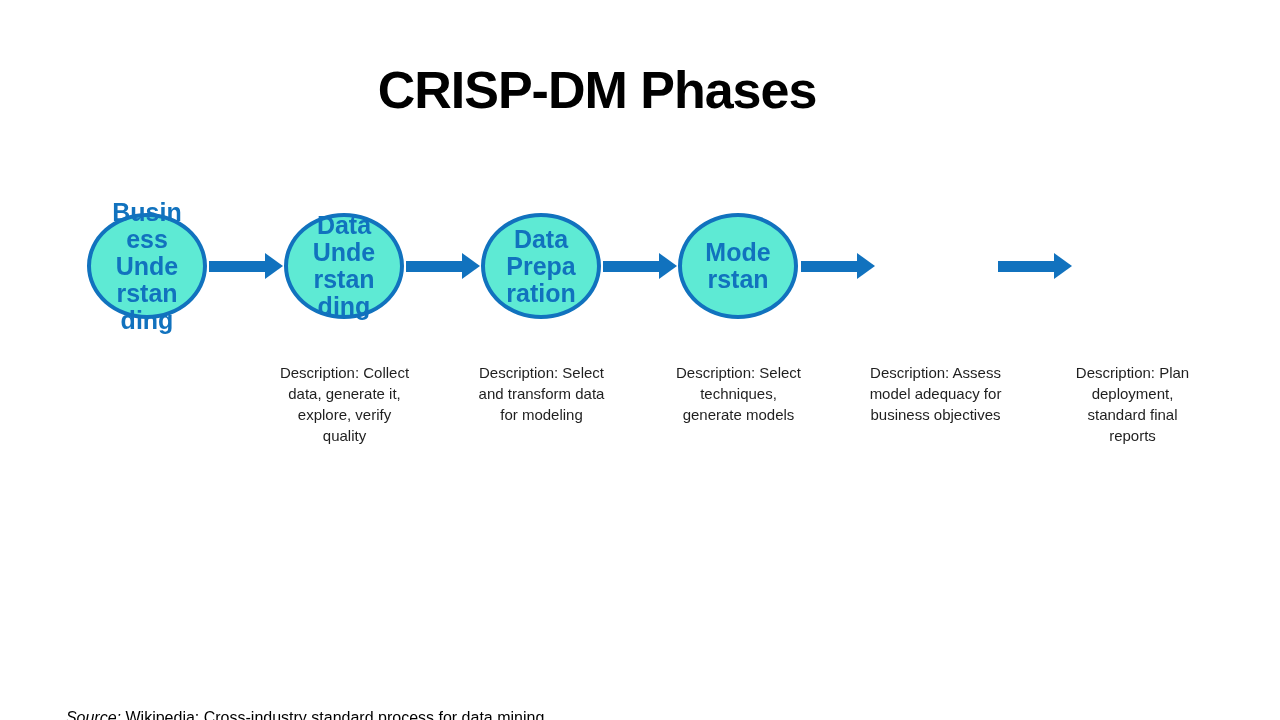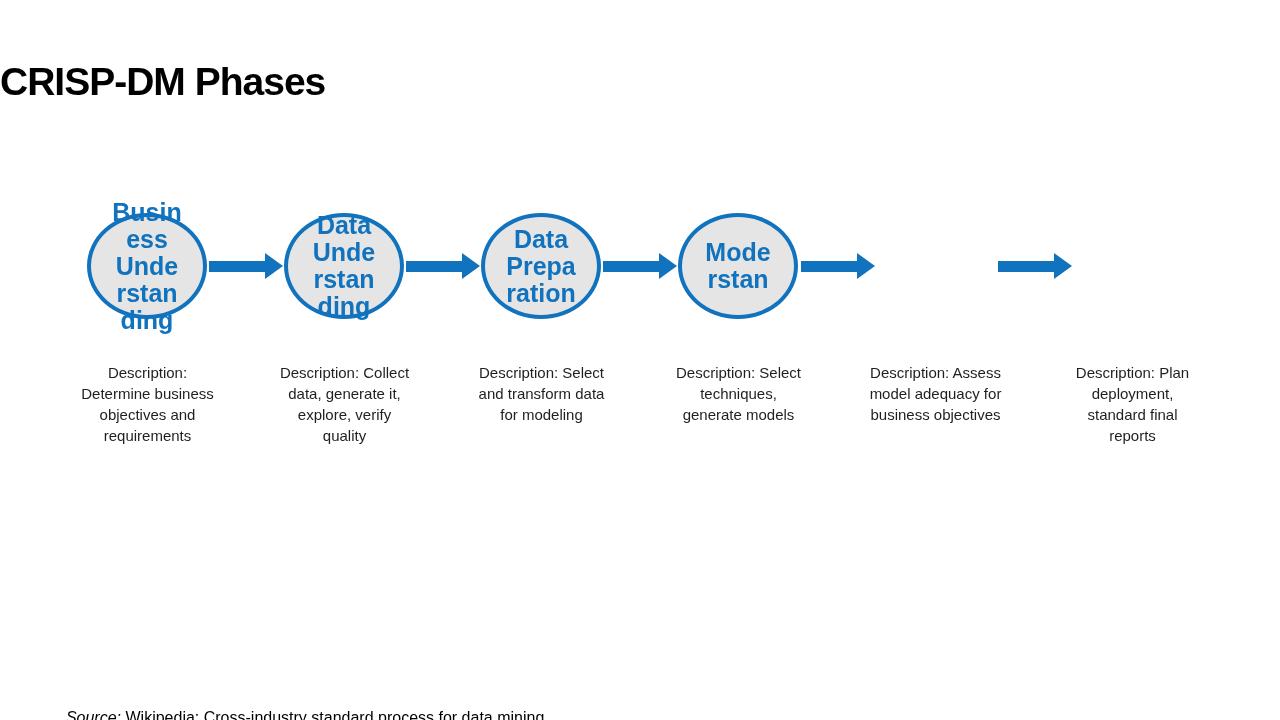--- a/index.html
+++ b/index.html
@@ -8,22 +8,22 @@
   body {
     background: #FFFFFF;
     font-family: "Liberation Sans", sans-serif;
     position: relative;
     overflow: hidden;
   }
   .slide-title {
     position: absolute;
     top: 60px; left: 0;
     width: 1194px;
-    text-align: left;
-    font-size: 39px;
+    text-align: center;
+    font-size: 52px;
     font-weight: 800;
     color: #000000;
     letter-spacing: -1px;
   }
   .phase-col {
     position: absolute;
     top: 0;
     width: 197px;
     height: 720px;
   }
@@ -34,21 +34,21 @@
   .col-4 { left: 837px; }
   .col-5 { left: 1034px; }
   .phase-circle {
     position: absolute;
     top: 213px;
     left: 38px;
     width: 120px;
     height: 106px;
     border: 4px solid var(--accent);
     border-radius: 50%;
-    background: #e5e5e5;
+    background: #5eead4;
   }
   .phase-label {
     position: absolute;
     left: 50%; top: 50%;
     transform: translate(-50%, -50%);
     width: 112px;
     text-align: center;
     white-space: pre-line;
     font-size: 25px;
     line-height: 27px;
@@ -108,24 +108,20 @@
 <h1 class="slide-title">CRISP-DM Phases</h1>
 
 <div class="phase-col col-0">
   <div class="phase-circle">
     <div class="phase-label">Busin
 ess
 Unde
 rstan
 ding</div>
   </div>
-  <div class="phase-desc">Description:
-Determine business
-objectives and
-requirements</div>
 </div>
 
 <div class="phase-col col-1">
   <div class="phase-circle">
     <div class="phase-label">Data
 Unde
 rstan
 ding</div>
   </div>
   <div class="phase-desc">Description: Collect

